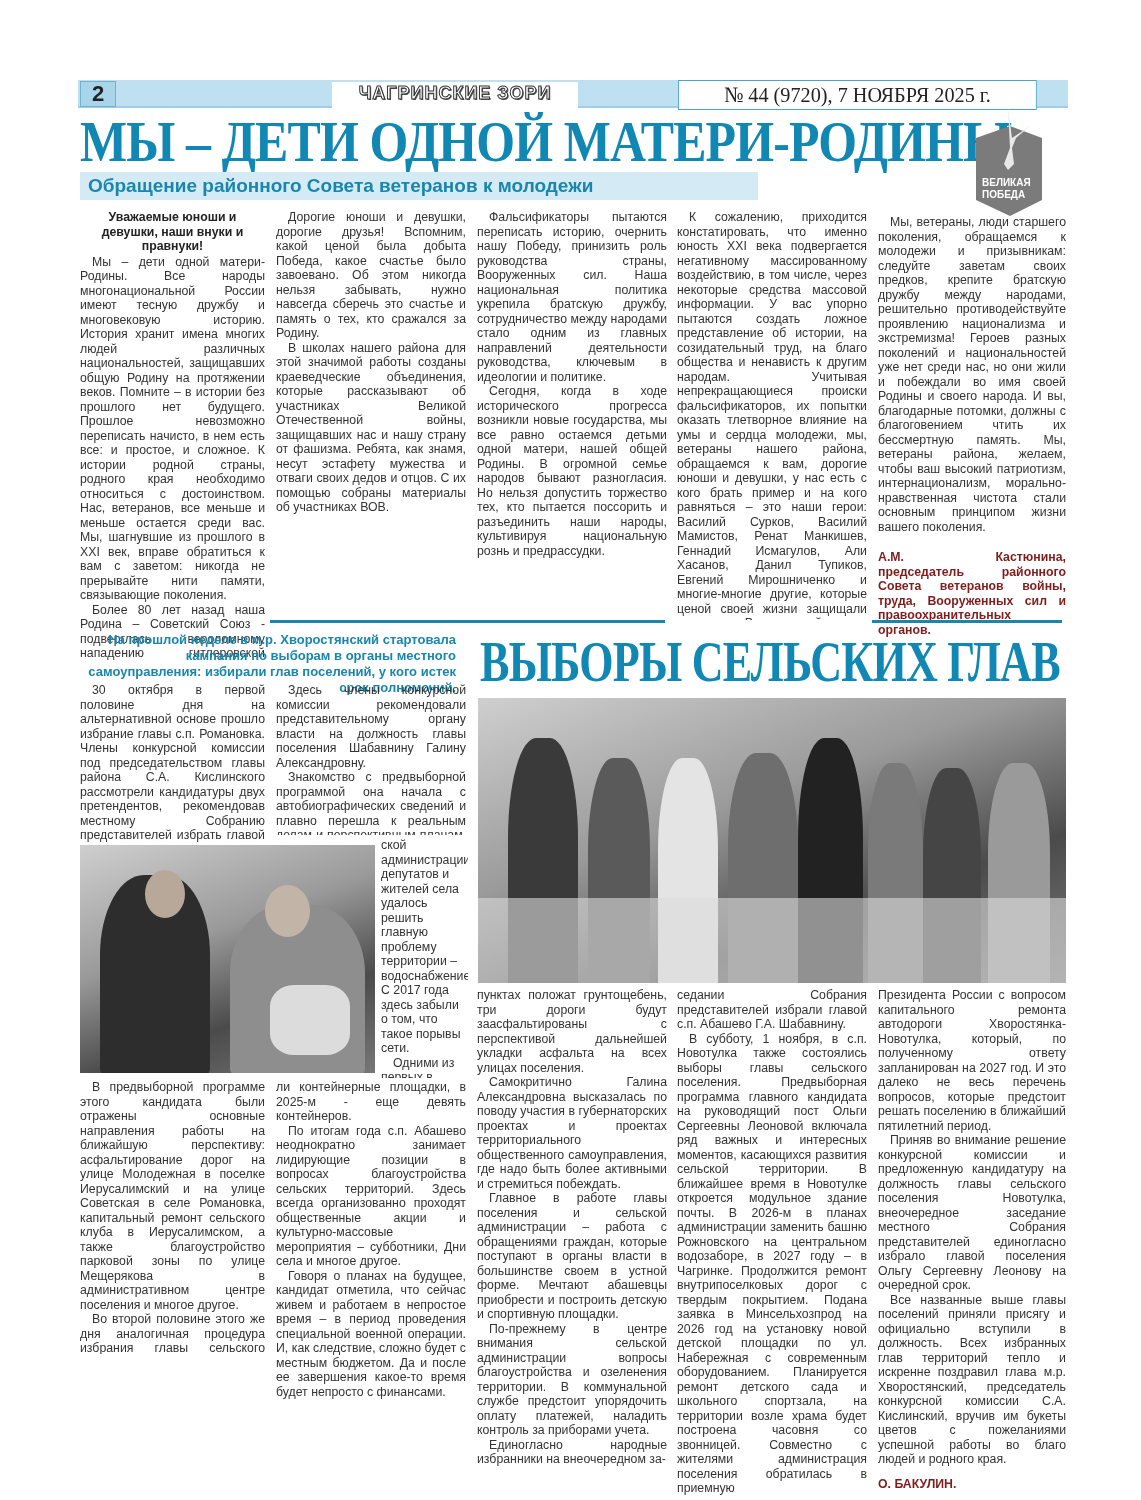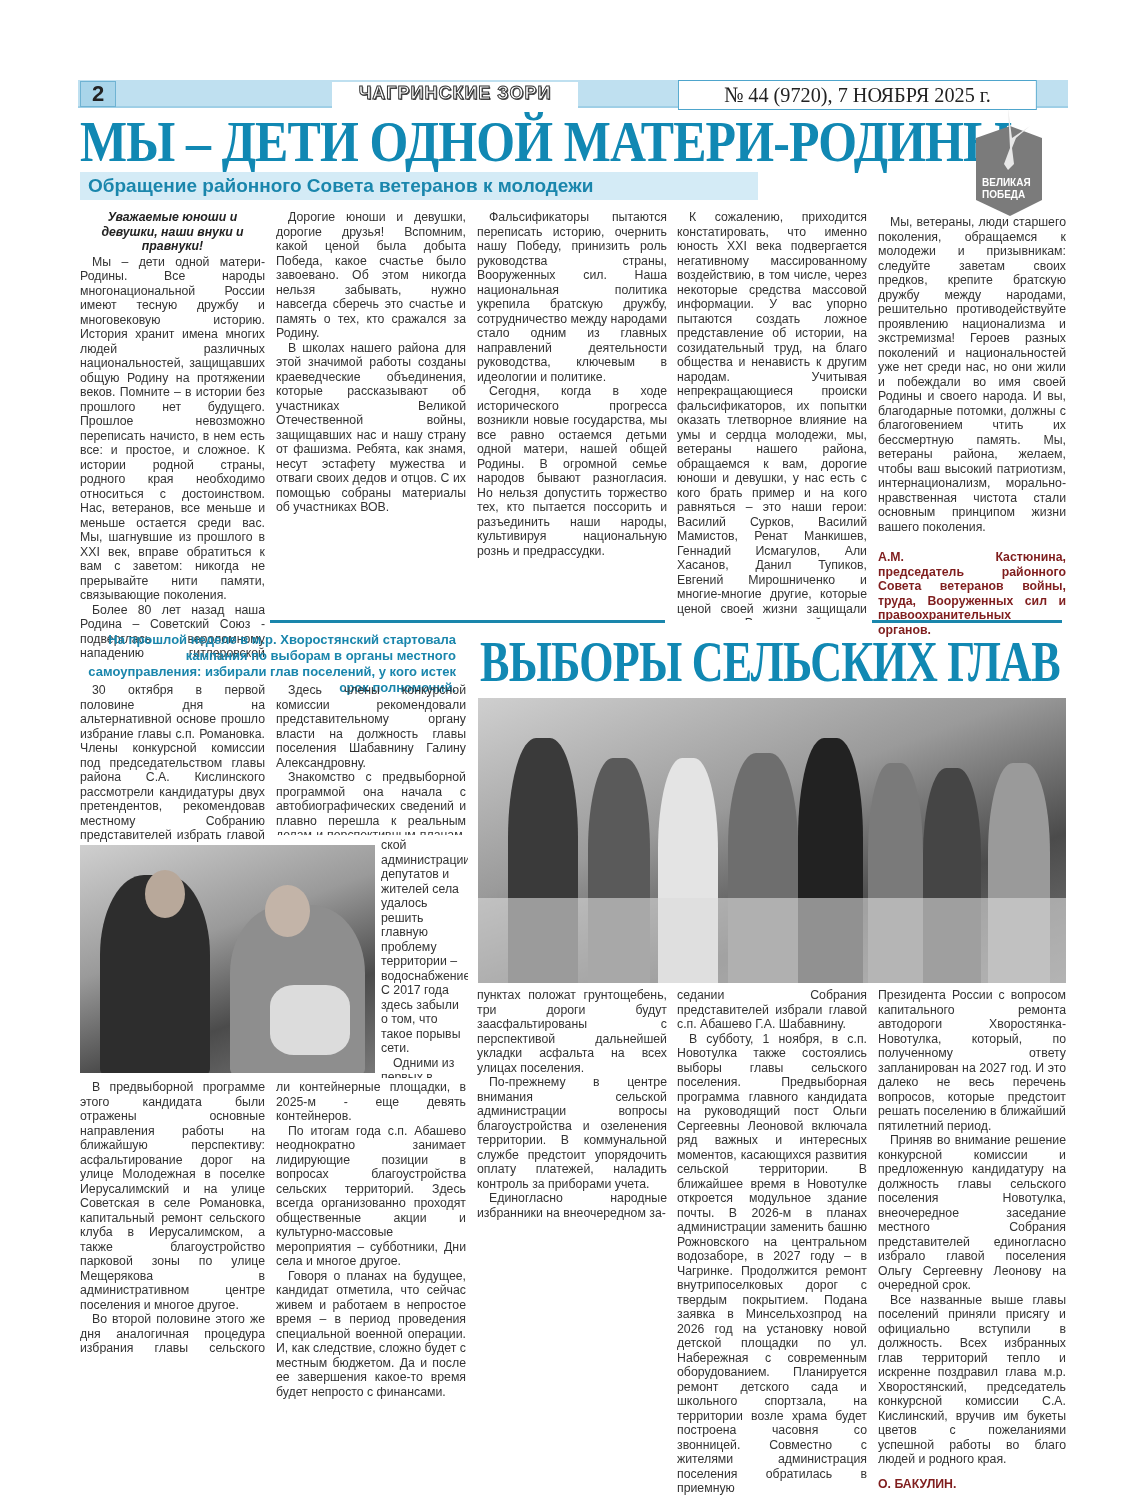--- a/index.html
+++ b/index.html
@@ -9,21 +9,21 @@
   .topbar { left:78px; top:80px; width:990px; height:26px; background:#bfe0f0; border-bottom:2px solid #9fcfe6; }
   .pagenum { left:80px; top:81px; width:34px; height:24px; background:#a9d5ea; border:1px solid #6fb3d3; font:bold 22px "Liberation Sans", sans-serif; text-align:center; line-height:24px; color:#222; }
   .masthead { left:332px; top:82px; width:246px; height:28px; background:#ffffff; font:bold 18px "Liberation Sans", sans-serif; letter-spacing:1px; text-align:center; line-height:22px; color:#fff; -webkit-text-stroke:1px #333; text-shadow:1px 1px 0 #555; }
   .issue { left:678px; top:80px; width:388px; height:28px; background:#ffffff; border:1px solid #4ea5cc; font:22px "Liberation Serif", serif; line-height:28px; text-align:center; color:#222; transform:scaleX(0.92); transform-origin:left center; }
   .headline1 { left:80px; top:108px; font:bold 58px "Liberation Serif", serif; color:#1188b3; white-space:nowrap; letter-spacing:-1px; transform:scaleX(0.86); transform-origin:left top; }
   .subbar { left:80px; top:172px; width:678px; height:28px; background:#d4ebf6; }
   .subtitle { left:88px; top:174px; font:bold 19px "Liberation Sans", sans-serif; color:#1a86ac; white-space:nowrap; line-height:24px; }
   .logo { left:944px; top:108px; width:70px; height:112px;margin-left:30px; }
   .col { position:absolute; font-size:12.3px; line-height:14.5px; text-align:justify; color:#333; }
   .col p { margin:0; text-indent:12px; }
-  .col p.center { text-align:center; text-indent:0; font-weight:bold; color:#222; margin-bottom:1px;font-style:italic; }
+  .col p.center { text-align:center; text-indent:0; font-weight:bold; color:#222; margin-bottom:1px; }
   .col p.sign { text-indent:0; font-weight:bold; color:#7f1d1d; margin-top:16px; }
   .rule { background:#1a86ac; height:3px; }
   .lede { left:84px; top:632px; width:372px; font:bold 13px "Liberation Sans", sans-serif; color:#1a86ac; line-height:16px; text-align:right; }
   .headline2 { left:480px; top:628px; font:bold 58px "Liberation Serif", serif; color:#1188b3; white-space:nowrap; transform:scaleX(0.76); transform-origin:left top; letter-spacing:-1px; }
   .photo { background:linear-gradient(160deg,#cfcfcf 0%,#9a9a9a 40%,#4b4b4b 70%,#777 100%); overflow:hidden; }
   .fig { position:absolute; border-radius:40% 40% 6px 6px; }
 </style>
 </head>
 <body>
 
@@ -109,20 +109,22 @@
   <p>В предвыборной программе этого кандидата были отражены основные направления работы на ближайшую перспективу: асфальтирование дорог на улице Молодежная в поселке Иерусалимский и на улице Советская в селе Романовка, капитальный ремонт сельского клуба в Иерусалимском, а также благоустройство парковой зоны по улице Мещерякова в административном центре поселения и многое другое.</p>
   <p style="height:42px; overflow:hidden;">Во второй половине этого же дня аналогичная процедура избрания главы сельского поселения состоялась в Абашево.</p>
 </div>
 <div class="col" style="left:276px; top:1080px; width:190px;">
   <p style="text-indent:0;">ли контейнерные площадки, в 2025-м - еще девять контейнеров.</p>
   <p>По итогам года с.п. Абашево неоднократно занимает лидирующие позиции в вопросах благоустройства сельских территорий. Здесь всегда организованно проходят общественные акции и культурно-массовые мероприятия – субботники, Дни села и многое другое.</p>
   <p>Говоря о планах на будущее, кандидат отметила, что сейчас живем и работаем в непростое время – в период проведения специальной военной операции. И, как следствие, сложно будет с местным бюджетом. Да и после ее завершения какое-то время будет непросто с финансами.</p>
 </div>
 <div class="col" style="left:477px; top:988px; width:190px;">
   <p style="text-indent:0;">пунктах положат грунтощебень, три дороги будут заасфальтированы с перспективой дальнейшей укладки асфальта на всех улицах поселения.</p>
+  <p>Самокритично Галина Александровна высказалась по поводу участия в губернаторских проектах и проектах территориального общественного самоуправления, где надо быть более активными и стремиться побеждать.</p>
+  <p>Главное в работе главы поселения и сельской администрации – работа с обращениями граждан, которые поступают в органы власти в большинстве своем в устной форме. Мечтают абашевцы приобрести и построить детскую и спортивную площадки.</p>
   <p>По-прежнему в центре внимания сельской администрации вопросы благоустройства и озеленения территории. В коммунальной службе предстоит упорядочить оплату платежей, наладить контроль за приборами учета.</p>
   <p>Единогласно народные избранники на внеочередном за-</p>
 </div>
 <div class="col" style="left:677px; top:988px; width:190px;">
   <p style="text-indent:0;">седании Собрания представителей избрали главой с.п. Абашево Г.А. Шабавнину.</p>
   <p>В субботу, 1 ноября, в с.п. Новотулка также состоялись выборы главы сельского поселения. Предвыборная программа главного кандидата на руководящий пост Ольги Сергеевны Леоновой включала ряд важных и интересных моментов, касающихся развития сельской территории. В ближайшее время в Новотулке откроется модульное здание почты. В 2026-м в планах администрации заменить башню Рожновского на центральном водозаборе, в 2027 году – в Чагринке. Продолжится ремонт внутрипоселковых дорог с твердым покрытием. Подана заявка в Минсельхозпрод на 2026 год на установку новой детской площадки по ул. Набережная с современным оборудованием. Планируется ремонт детского сада и школьного спортзала, на территории возле храма будет построена часовня со звонницей. Совместно с жителями администрация поселения обратилась в приемную</p>
 </div>
 <div class="col" style="left:878px; top:988px; width:188px;">
   <p style="text-indent:0;">Президента России с вопросом капитального ремонта автодороги Хворостянка-Новотулка, который, по полученному ответу запланирован на 2027 год. И это далеко не весь перечень вопросов, которые предстоит решать поселению в ближайший пятилетний период.</p>
   <p>Приняв во внимание решение конкурсной комиссии и предложенную кандидатуру на должность главы сельского поселения Новотулка, внеочередное заседание местного Собрания представителей единогласно избрало главой поселения Ольгу Сергеевну Леонову на очередной срок.</p>

